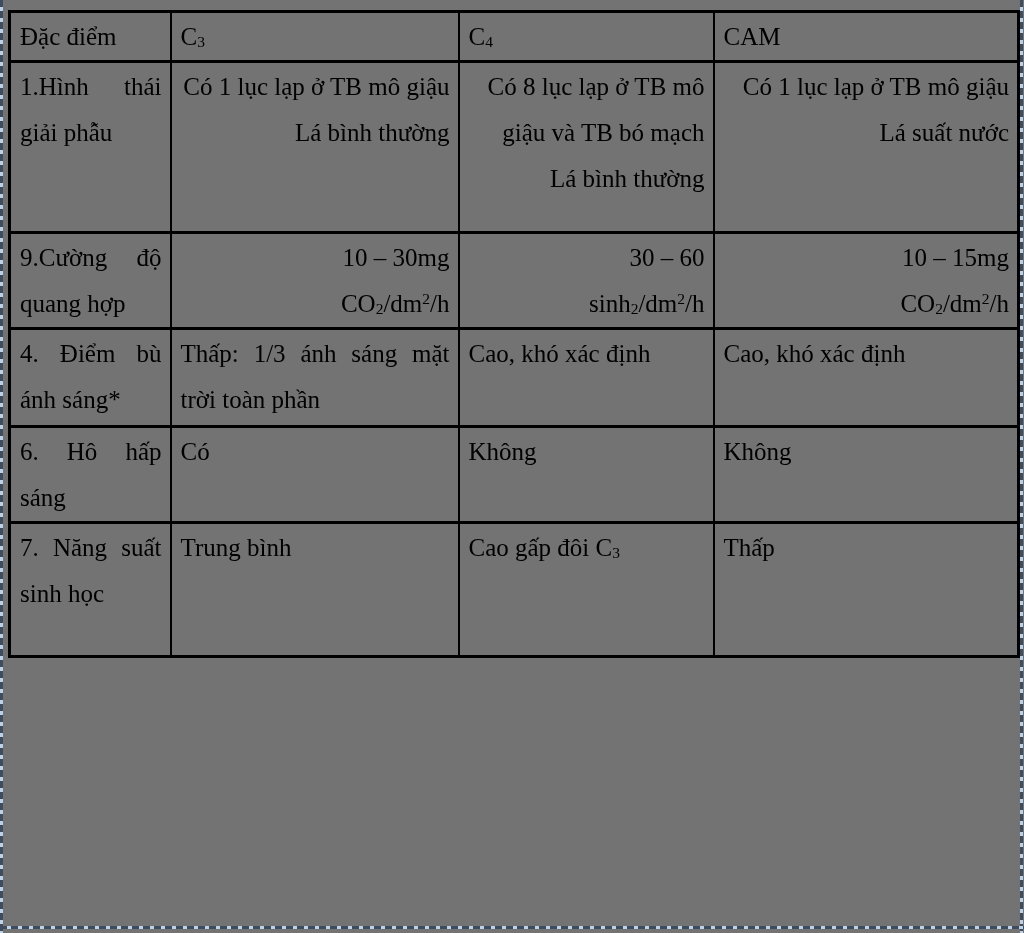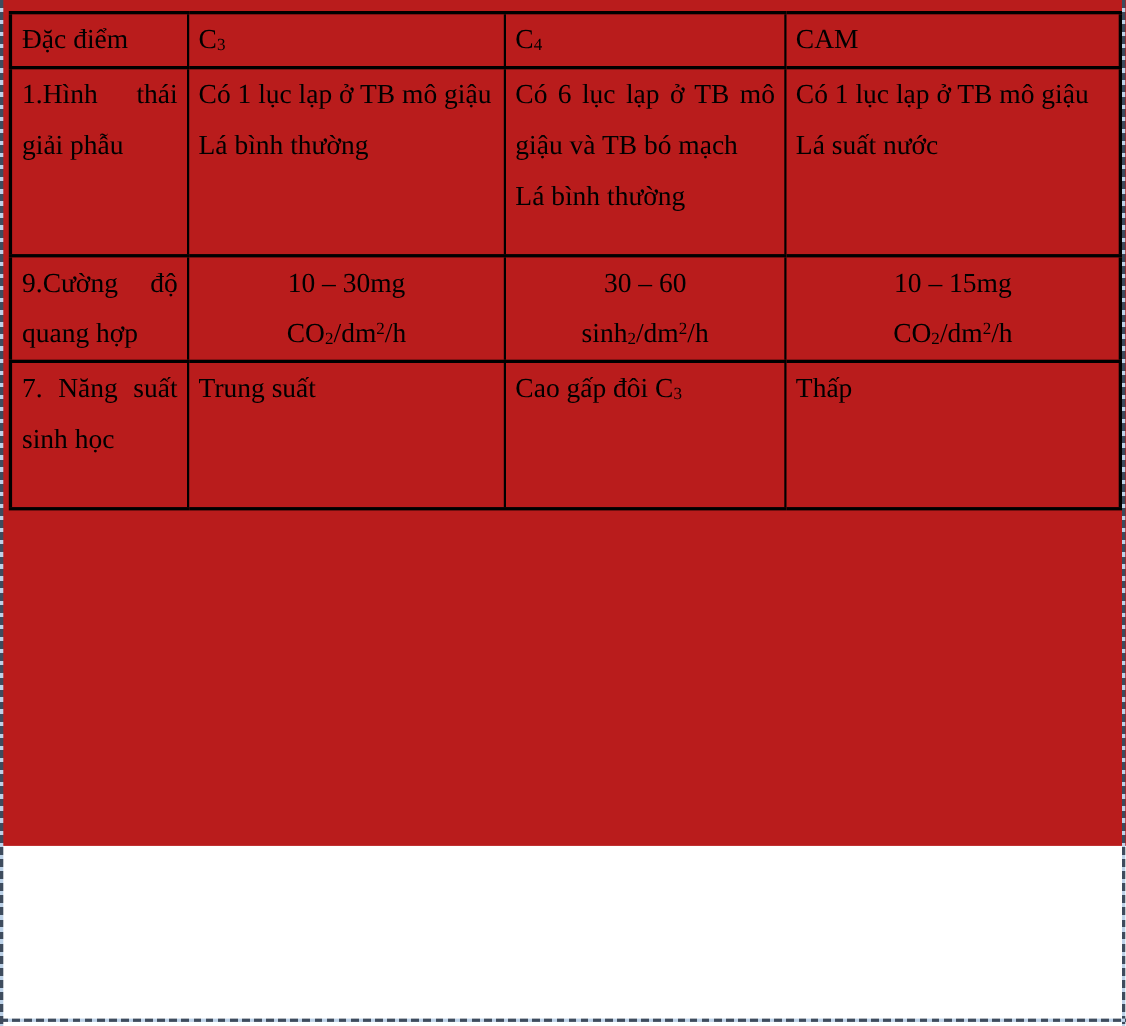--- a/index.html
+++ b/index.html
@@ -1,21 +1,21 @@
 <!DOCTYPE html>
 <html><head>
 <meta charset="utf-8">
 <style>
   html,body{margin:0;padding:0;}
   body{
     width:1024px;height:933px;background:#ffffff;overflow:hidden;
     font-family:"Liberation Serif","DejaVu Serif",serif;
     color:#000;
   }
-  .page{position:relative;width:1024px;height:769px;background:#b91c1c;text-decoration:underline;}
+  .page{position:relative;width:1024px;height:933px;background:#737373;text-decoration:underline;}
   
   .boundary-v{
     position:absolute;top:0;width:3px;height:933px;
     background:repeating-linear-gradient(180deg,#3e4c5e 0 7px,#bdd2e8 7px 11px);
   }
   .boundary-left{left:0;}
   .boundary-right{left:1020px;}
   .boundary-bottom{
     position:absolute;left:0;top:926px;width:1024px;height:3px;
     background:repeating-linear-gradient(90deg,#3e4c5e 0 7px,#bdd2e8 7px 11px);
@@ -44,21 +44,21 @@
   tr.h1{height:171px;}
   tr.h2{height:90px;}
   tr.h3{height:90px;}
   tr.h4{height:98px;}
   tr.h5{height:102px;}
   tr.h6{height:92px;}
   tr.h7{height:87px;}
   tr.h8{height:134px;}
   sub.sb{font-size:0.62em;line-height:0;vertical-align:-0.12em;}
   sup.sp{font-size:0.62em;line-height:0;vertical-align:0.5em;}
-  .p{margin:0;padding:0;}
+  .p{margin:0;padding:0;text-align:right;}
 </style>
 </head>
 <body>
 
 <div class="page">
 
   <div class="boundary-v boundary-left"></div>
   <div class="boundary-v boundary-right"></div>
   <div class="boundary-bottom"></div>
 
@@ -78,21 +78,21 @@
       <th><span>CAM</span></th>
     </tr>
 
     <tr class="h1">
       <td class="just"><span>1.Hình thái giải phẫu</span></td>
       <td class="just">
         <div class="p">Có 1 lục lạp ở TB mô giậu</div>
         <div class="p">Lá bình thường</div>
       </td>
       <td class="just">
-        <div class="p">Có 6 lục lạp ở TB mô giậu và TB bó mạch</div>
+        <div class="p">Có 8 lục lạp ở TB mô giậu và TB bó mạch</div>
         <div class="p">Lá bình thường</div>
       </td>
       <td class="just">
         <div class="p">Có 1 lục lạp ở TB mô giậu</div>
         <div class="p">Lá suất nước</div>
       </td>
     </tr>
 
     <tr class="h2">
       <td class="just"><span>9.Cường độ quang hợp</span></td>
@@ -104,25 +104,37 @@
         <div class="p">30 – 60</div>
         <div class="p"><span>sinh</span><sub class="sb">2</sub><span>/dm</span><sup class="sp">2</sup><span>/h</span></div>
       </td>
       <td class="ctr">
         <div class="p">10 – 15mg</div>
         <div class="p"><span>CO</span><sub class="sb">2</sub><span>/dm</span><sup class="sp">2</sup><span>/h</span></div>
       </td>
     </tr>
 
 
+    <tr class="h4">
+      <td class="just"><span>4. Điểm bù ánh sáng*</span></td>
+      <td class="just"><span>Thấp: 1/3 ánh sáng mặt trời toàn phần</span></td>
+      <td><span>Cao, khó xác định</span></td>
+      <td><span>Cao, khó xác định</span></td>
+    </tr>
 
 
 
+    <tr class="h7">
+      <td class="just"><span>6. Hô hấp sáng</span></td>
+      <td><span>Có</span></td>
+      <td><span>Không</span></td>
+      <td><span>Không</span></td>
+    </tr>
 
     <tr class="h8">
       <td class="just"><span>7. Năng suất sinh học</span></td>
-      <td><span>Trung suất</span></td>
+      <td><span>Trung bình</span></td>
       <td><span>Cao gấp đôi C</span><sub class="sb">3</sub></td>
       <td><span>Thấp</span></td>
     </tr>
   </tbody>
     </table>
 </div>
 
 </body></html>

